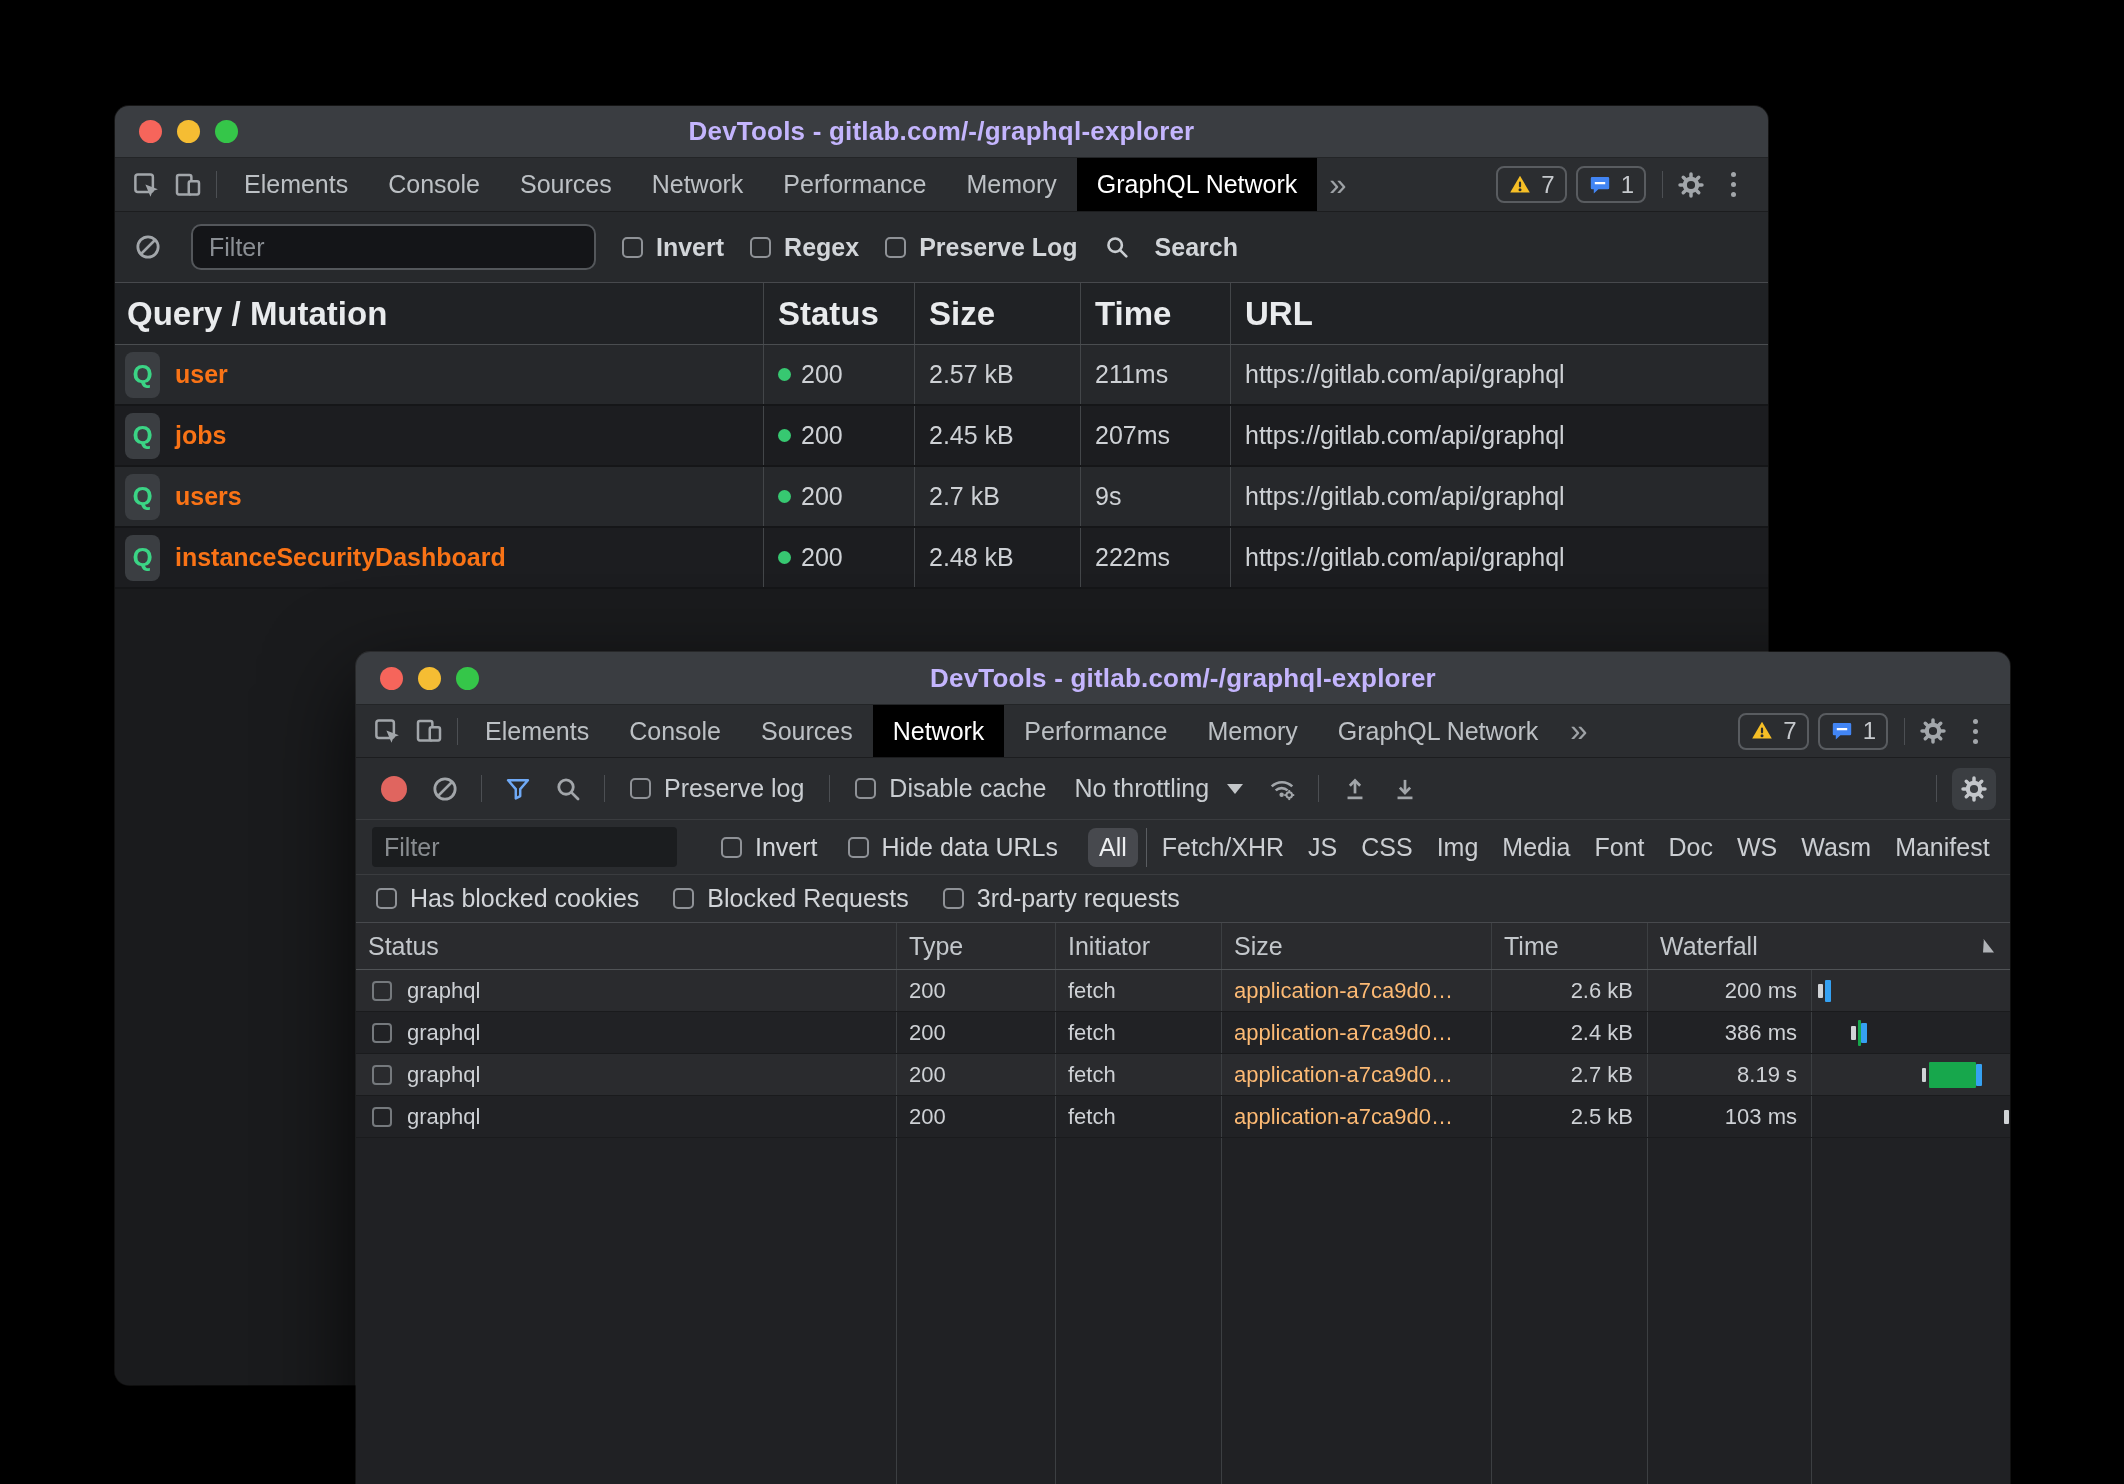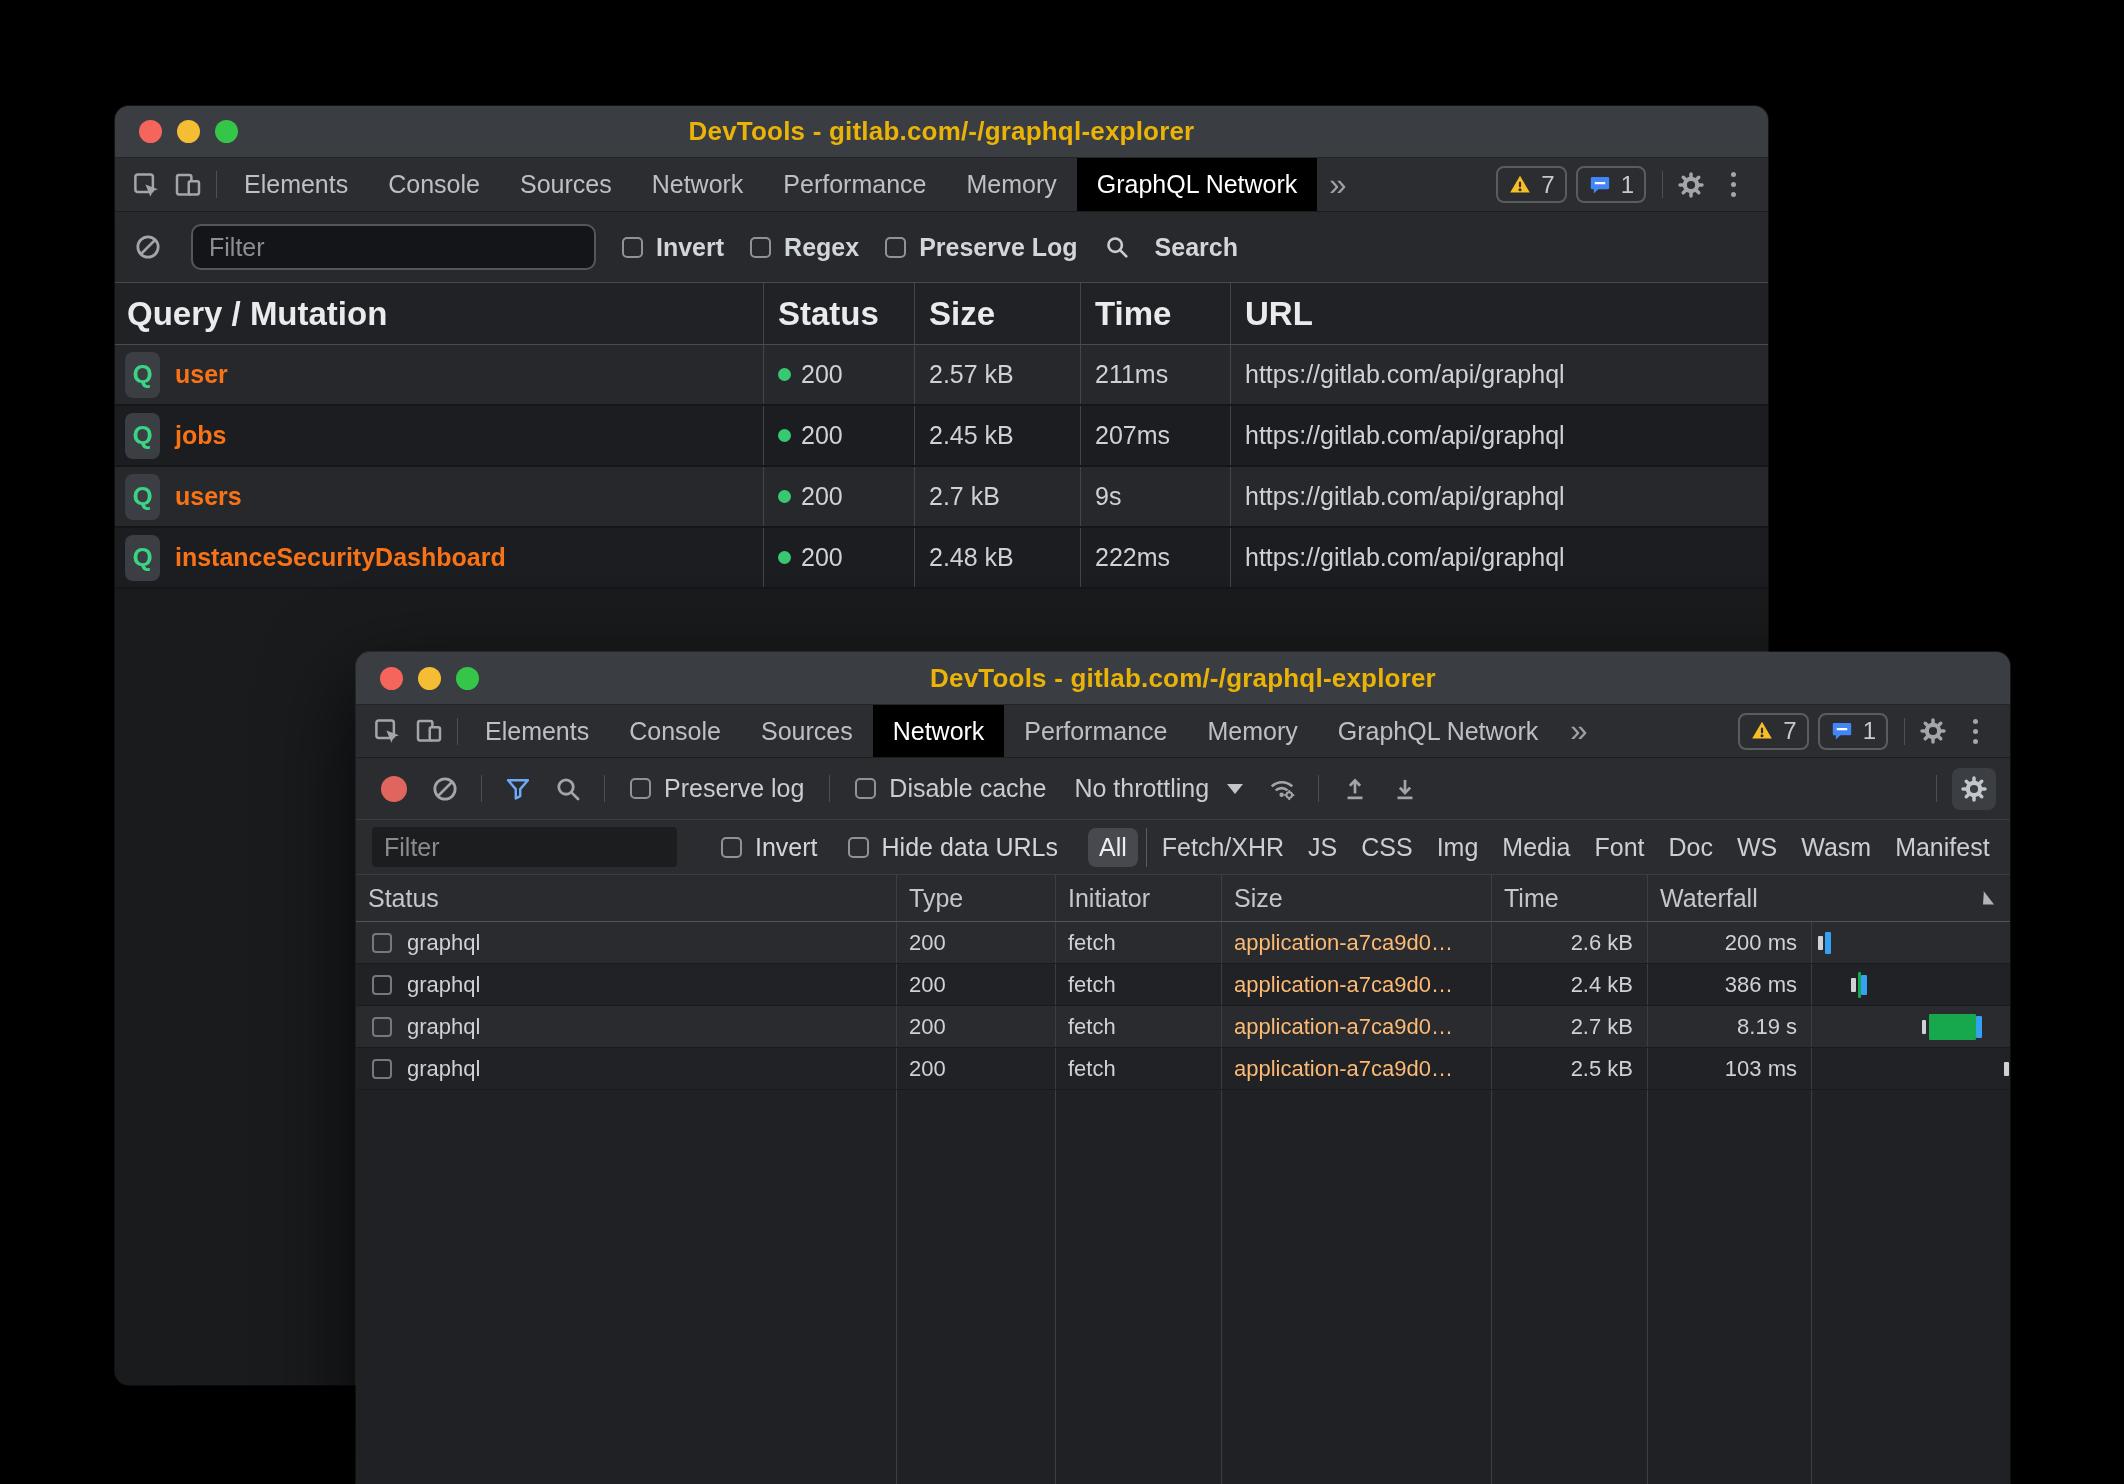--- a/index.html
+++ b/index.html
@@ -16,21 +16,21 @@
 
   
   .titlebar { position:relative; flex:0 0 52px; display:flex; align-items:center; justify-content:center;
               background:#3a3d41; border-bottom:1px solid #232527; }
   .front-window .titlebar { flex-basis:53px; }
   .traffic { position:absolute; left:24px; top:0; height:100%; display:flex; align-items:center; gap:15px; }
   .light { width:23px; height:23px; border-radius:50%; }
   .light.red    { background:#f6655b; }
   .light.yellow { background:#f5bd33; }
   .light.green  { background:#35c649; }
-  .wtitle { font-size:26px; font-weight:700; color:#eab308; letter-spacing:.2px; }
+  .wtitle { font-size:26px; font-weight:700; color:#c4b5fd; letter-spacing:.2px; }
 
   
   .tabbar { flex:0 0 54px; display:flex; align-items:stretch; background:#2b2d30;
             border-bottom:1px solid #1c1d1f; padding:0 14px 0 10px; }
   .front-window .tabbar { flex-basis:53px; }
   .ticon { display:flex; align-items:center; justify-content:center; color:#a2a6aa;
            width:42px; flex:0 0 auto; }
   .vdiv { width:1px; background:#4c4f53; align-self:center; height:27px; margin:0 7px; flex:0 0 auto; }
   .tabs { display:flex; align-items:stretch; }
   .tab { display:flex; align-items:center; padding:0 20px; font-size:25px; color:#bcc0c4;
@@ -550,20 +550,38 @@
 
           <span class="chip">Wasm</span>
 
           <span class="chip">Manifest</span>
 
           <span class="chip">Other</span>
 
       </div>
     </div>
 
+    <div class="net-options">
+
+        <label class="cb-group">
+          <span class="cb"></span>
+          <span class="cb-label">Has blocked cookies</span>
+        </label>
+
+        <label class="cb-group">
+          <span class="cb"></span>
+          <span class="cb-label">Blocked Requests</span>
+        </label>
+
+        <label class="cb-group">
+          <span class="cb"></span>
+          <span class="cb-label">3rd-party requests</span>
+        </label>
+
+    </div>
 
     <div class="net-table">
       <div class="net-grid net-header">
 
 
           <span class="hcell">Status</span>
 
           <span class="hcell">Type</span>
 
           <span class="hcell">Initiator</span>

